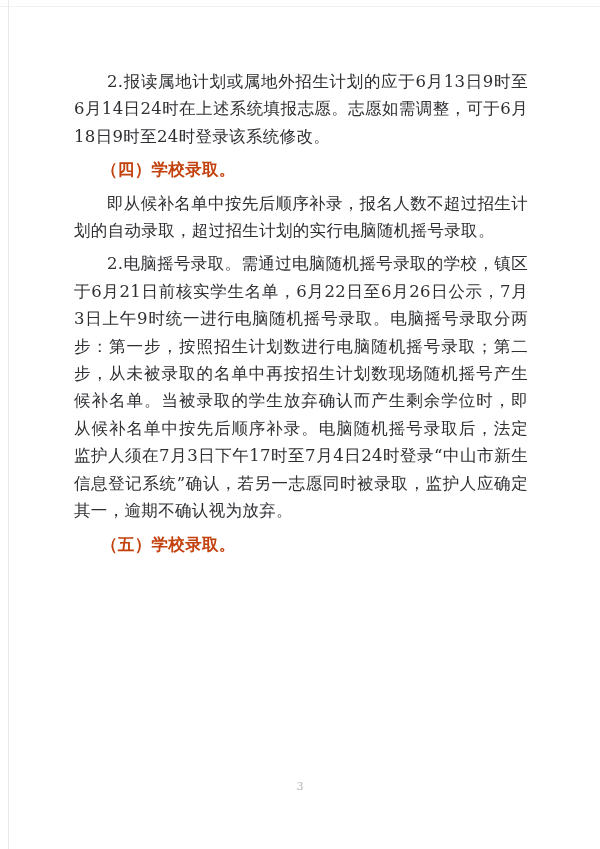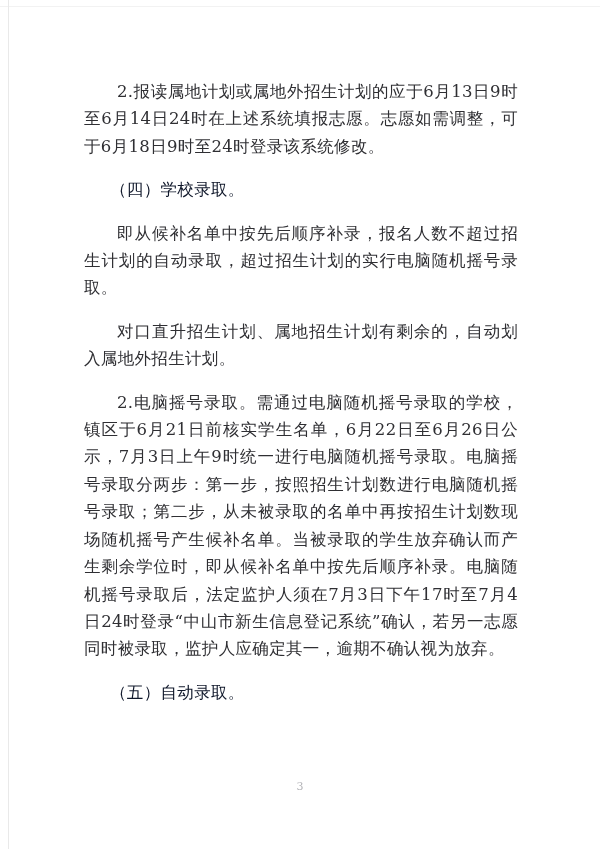--- a/index.html
+++ b/index.html
@@ -34,40 +34,40 @@
     height: 1px;
     background: #f2f2f2;
   }
   #text-column {
     position: absolute;
     left: 68px;
     top: 62px;
     width: 466px;
   }
   p.para {
-    margin: 16px;
+    margin: 6px;
     padding: 0;
     font-size: 16.5px;
     line-height: 27.4px;
     color: #2f2f33;
     text-align: justify;
     text-justify: inter-ideograph;
     text-indent: 2em;
     letter-spacing: 0.02em;
     word-spacing: 0.06em;
     -webkit-font-smoothing: antialiased;
   }
   p.heading {
-    margin: 9px;
+    margin: 0;
     padding: 0;
     font-size: 16.5px;
     line-height: 27.4px;
-    color: #0f172a;
+    color: #c2410c;
     text-indent: 2em;
-    font-weight: normal;
+    font-weight: bold;
     letter-spacing: 0.02em;
   }
   #page-number {
     position: absolute;
     top: 780px;
     left: 0;
     width: 600px;
     text-align: center;
     font-size: 11px;
     color: #b4b4b8;
@@ -79,20 +79,19 @@
 
 <div id="page">
 
   <div id="scan-edge-top"></div>
   <div id="scan-edge-left"></div>
 
   <div id="text-column">
       <p class="para">2.报读属地计划或属地外招生计划的应于6月13日9时至6月14日24时在上述系统填报志愿。志愿如需调整，可于6月18日9时至24时登录该系统修改。</p>
       <p class="heading">（四）学校录取。</p>
       <p class="para">即从候补名单中按先后顺序补录，报名人数不超过招生计划的自动录取，超过招生计划的实行电脑随机摇号录取。</p>
-      <p class="para">对口直升招生计划、属地招生计划有剩余的，自动划入属地外招生计划。</p>
       <p class="para">2.电脑摇号录取。需通过电脑随机摇号录取的学校，镇区于6月21日前核实学生名单，6月22日至6月26日公示，7月3日上午9时统一进行电脑随机摇号录取。电脑摇号录取分两步：第一步，按照招生计划数进行电脑随机摇号录取；第二步，从未被录取的名单中再按招生计划数现场随机摇号产生候补名单。当被录取的学生放弃确认而产生剩余学位时，即从候补名单中按先后顺序补录。电脑随机摇号录取后，法定监护人须在7月3日下午17时至7月4日24时登录“中山市新生信息登记系统”确认，若另一志愿同时被录取，监护人应确定其一，逾期不确认视为放弃。</p>
-      <p class="heading">（五）自动录取。</p>
+      <p class="heading">（五）学校录取。</p>
     </div>
 
   <div id="page-number">3</div>
 
 </div>
 
 </body></html>

